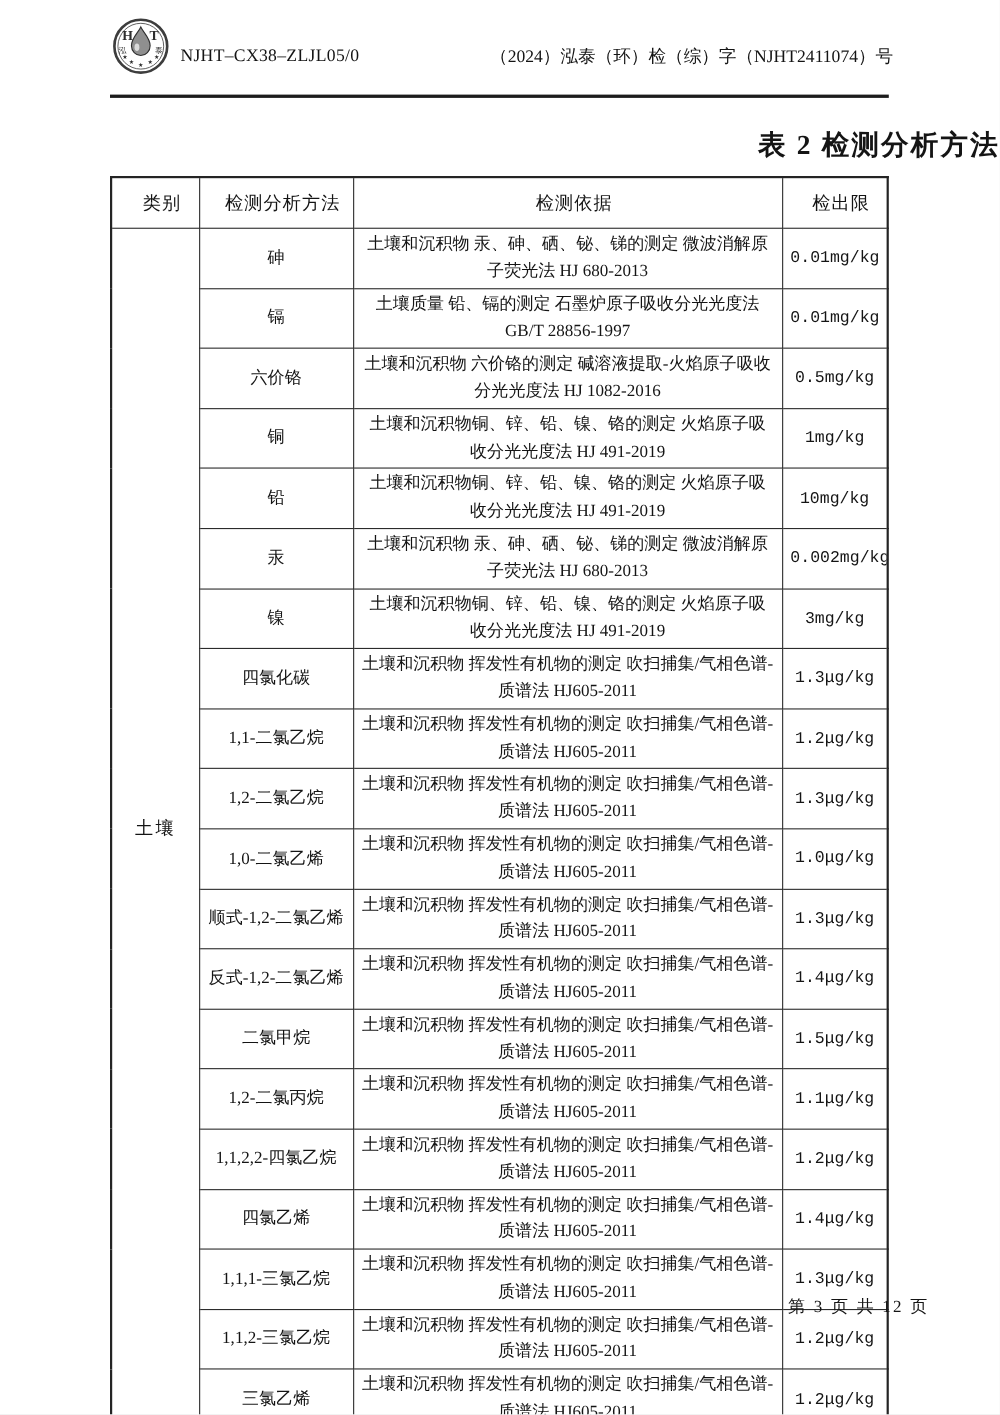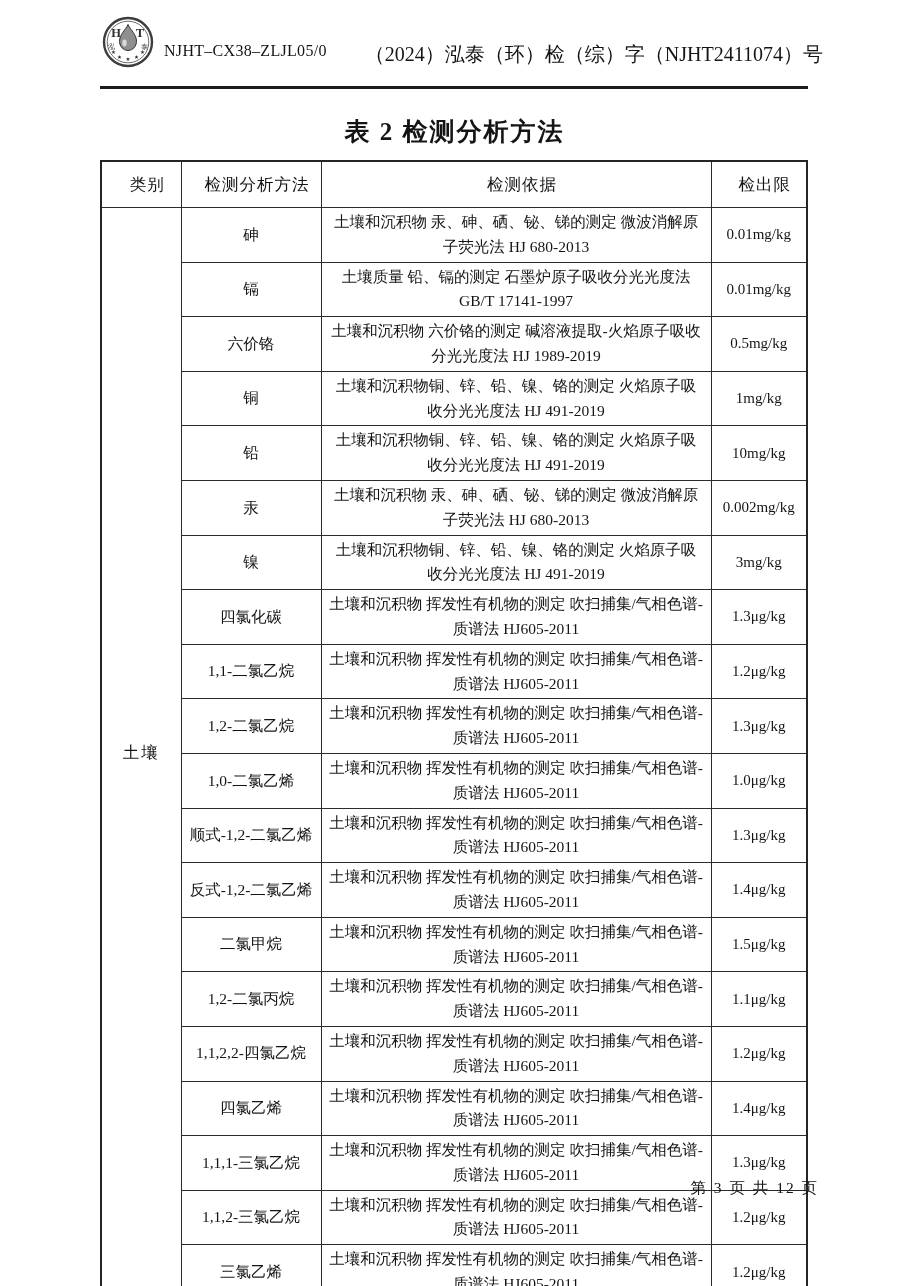--- a/index.html
+++ b/index.html
@@ -3,48 +3,48 @@
 <meta charset="utf-8">
 <style>
   html,body{margin:0;padding:0;background:#e8e8e8;}
   .page{
     position:relative;width:909px;height:1286px;margin:0 auto;background:#ffffff;
     font-family:"Liberation Serif","DejaVu Serif",serif;color:#141414;overflow:hidden;
   }
   
   .logo{position:absolute;left:102px;top:16px;width:52px;height:52px;}
   .doc-code{position:absolute;left:164px;top:42px;font-size:16px;letter-spacing:.3px;white-space:nowrap;}
-  .report-no{position:absolute;right:86px;top:41px;font-size:20px;white-space:nowrap;}
+  .report-no{position:absolute;right:97px;top:41px;font-size:16px;white-space:nowrap;}
   .hdr-rule{position:absolute;left:100px;top:86px;width:708px;height:2.5px;background:#1c1c1c;}
   
-  .title{position:absolute;left:0;top:115px;width:100%;text-align:center;
+  .title{position:absolute;left:0;top:115px;width:100%;text-align:right;
          font-size:25px;font-weight:bold;letter-spacing:2px;}
   
   table.methods{
     position:absolute;left:100px;top:160px;width:706px;
     border-collapse:collapse;table-layout:fixed;
     border:2px solid #242424;
   }
   table.methods th,table.methods td{
     border:1px solid #2b2b2b;text-align:center;vertical-align:middle;
     padding:2px 7px;overflow:hidden;
   }
   col.c-cat{width:80px;}
   col.c-item{width:140px;}
   col.c-basis{width:390px;}
   col.c-limit{width:96px;}
   table.methods thead th{height:41px;font-weight:normal;font-size:16.5px;letter-spacing:1px;padding-left:19px;}
   table.methods tbody tr{height:48px;}
   td.cat{font-size:16.5px;letter-spacing:2px;}
   td.item{font-size:15.5px;line-height:1.45;}
   td.basis{font-size:15.5px;line-height:1.6;}
-  td.limit{font-size:15px;}
+  td.limit{font-size:15px;font-family:Liberation Mono, monospace;}
   
   .footer{position:absolute;left:0;top:1178px;width:100%;text-align:right;
-          padding-right:90px;box-sizing:border-box;font-size:15.5px;letter-spacing:2px;}
+          padding-right:64px;box-sizing:border-box;font-size:15.5px;letter-spacing:2px;}
   
   .logo text{font-family:"Liberation Serif","DejaVu Serif",serif;fill:#2e2e2e;}
 </style>
 </head>
 <body>
 
 <div class="page">
 
   <svg class="logo" viewBox="0 0 52 52" xmlns="http://www.w3.org/2000/svg">
     <circle cx="26" cy="26" r="24" fill="none" stroke="#3d3d3d" stroke-width="2.4"></circle>
@@ -85,26 +85,26 @@
     </thead>
     <tbody>
       <tr>
         <td class="cat" rowspan="20">土壤</td>
         <td class="item">砷</td>
         <td class="basis">土壤和沉积物 汞、砷、硒、铋、锑的测定 微波消解原子荧光法 HJ 680-2013</td>
         <td class="limit">0.01mg/kg</td>
       </tr>
       <tr>
         <td class="item">镉</td>
-        <td class="basis">土壤质量 铅、镉的测定 石墨炉原子吸收分光光度法 GB/T 17141-1997</td>
+        <td class="basis">土壤质量 铅、镉的测定 石墨炉原子吸收分光光度法 GB/T 28856-1997</td>
         <td class="limit">0.01mg/kg</td>
       </tr>
       <tr>
         <td class="item">六价铬</td>
-        <td class="basis">土壤和沉积物 六价铬的测定 碱溶液提取-火焰原子吸收分光光度法 HJ 1989-2019</td>
+        <td class="basis">土壤和沉积物 六价铬的测定 碱溶液提取-火焰原子吸收分光光度法 HJ 1082-2016</td>
         <td class="limit">0.5mg/kg</td>
       </tr>
       <tr>
         <td class="item">铜</td>
         <td class="basis">土壤和沉积物铜、锌、铅、镍、铬的测定 火焰原子吸收分光光度法 HJ 491-2019</td>
         <td class="limit">1mg/kg</td>
       </tr>
       <tr>
         <td class="item">铅</td>
         <td class="basis">土壤和沉积物铜、锌、铅、镍、铬的测定 火焰原子吸收分光光度法 HJ 491-2019</td>

